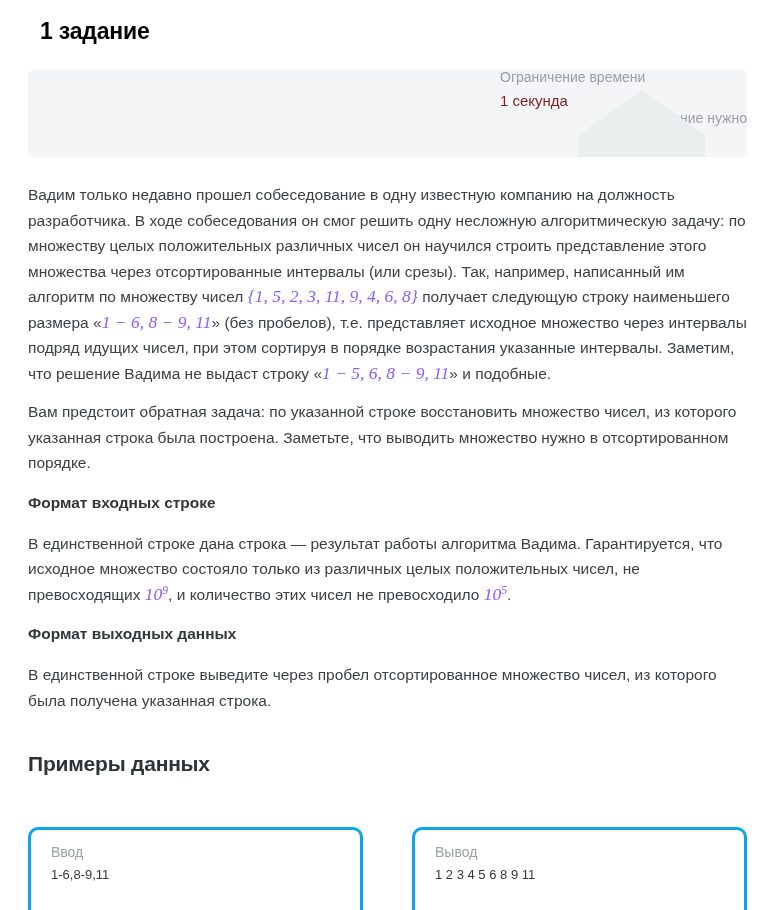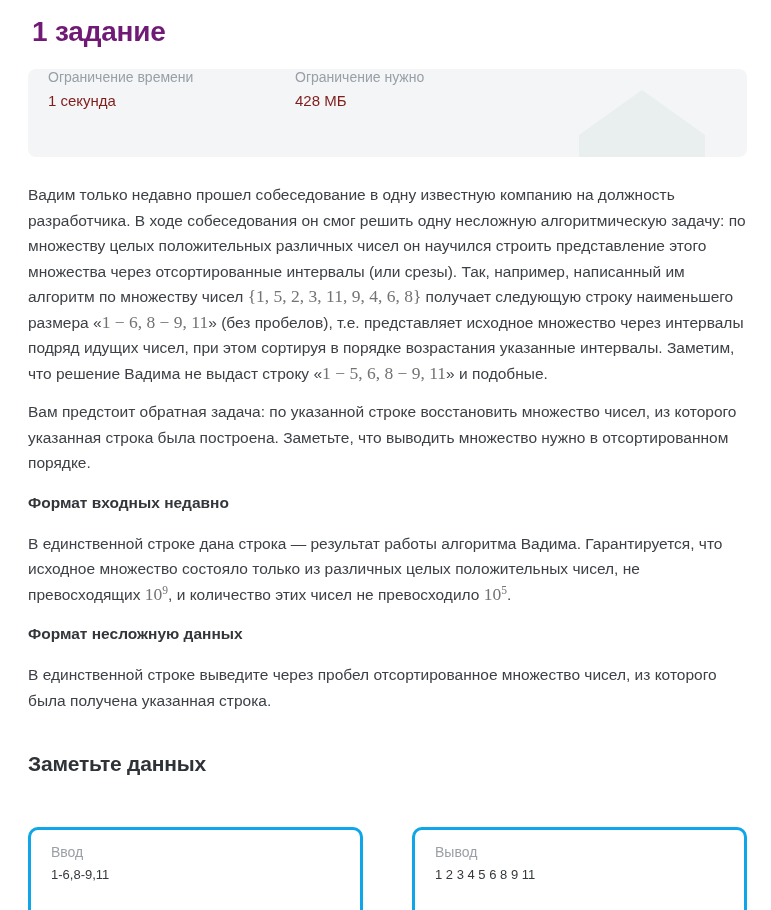--- a/index.html
+++ b/index.html
@@ -7,39 +7,40 @@
   body {
     width: 771px;
     min-height: 910px;
     background: #ffffff;
     font-family: "Liberation Sans", sans-serif;
     color: #3d4146;
   }
   .page { padding: 16px 24px 40px 28px; }
 
   h1.page-title {
-    font-size: 28px;
+    font-size: 23px;
     line-height: 27px;
     font-weight: 700;
-    color: #701a75;
-    margin: 2px 0 24px 4px;
+    color: #000000;
+    margin: 2px 0 24px 12px;
     letter-spacing: -0.2px;
   }
 
   
   .limits-panel {
     position: relative;
     overflow: hidden;
     background: #f3f5f6;
     border-radius: 8px;
     height: 88px;
     display: flex;
-    align-items: flex-start;
+    align-items: flex-end;
     padding-left: 20px;
     margin-bottom: 25px;
+    flex-direction: column;
   }
   .limit-col-time { width: 247px; }
   .limit-label {
     font-size: 14px;
     line-height: 17px;
     color: #989fa6;
     margin-bottom: 6px;
   }
   .limit-value {
     font-size: 15px;
@@ -57,22 +58,23 @@
   
   p.body-text {
     font-size: 15.5px;
     line-height: 25.5px;
     margin: 0 0 13px 0;
     color: #3d4146;
   }
   .math {
     font-family: "Liberation Serif", serif;
     font-size: 17.5px;
-    color: #737373;
+    color: #8b5cf6;
     white-space: nowrap;
+    font-style: italic;
   }
   .math sup {
     font-size: 11.5px;
     line-height: 0;
     vertical-align: 6px;
   }
   h4.section-heading {
     font-size: 15.5px;
     line-height: 20px;
     font-weight: 700;
@@ -131,29 +133,29 @@
     </div>
     <svg class="watermark" viewBox="0 0 126 100" xmlns="http://www.w3.org/2000/svg" aria-hidden="true">
       <path fill="#e9eeee" fill-rule="evenodd" d="M63 0 L126 45 L126 100 L0 100 L0 45 Z M40 100 A23 23 0 0 1 86 100 L40 100 Z"></path>
     </svg>
   </div>
 
   <p class="body-text"><span>Вадим только недавно прошел собеседование в одну известную компанию на должность разработчика. В ходе собеседования он смог решить одну несложную алгоритмическую задачу: по множеству целых положительных различных чисел он научился строить представление этого множества через отсортированные интервалы (или срезы). Так, например, написанный им алгоритм по множеству чисел </span><span class="math">{1, 5, 2, 3, 11, 9, 4, 6, 8}</span><span> получает следующую строку наименьшего размера «</span><span class="math">1 − 6, 8 − 9, 11</span><span>» (без пробелов), т.е. представляет исходное множество через интервалы подряд идущих чисел, при этом сортируя в порядке возрастания указанные интервалы. Заметим, что решение Вадима не выдаст строку «</span><span class="math">1 − 5, 6, 8 − 9, 11</span><span>» и подобные.</span></p>
 
   <p class="body-text">Вам предстоит обратная задача: по указанной строке восстановить множество чисел, из которого указанная строка была построена. Заметьте, что выводить множество нужно в отсортированном порядке.</p>
 
-  <h4 class="section-heading">Формат входных недавно</h4>
+  <h4 class="section-heading">Формат входных строке</h4>
 
   <p class="body-text"><span>В единственной строке дана строка — результат работы алгоритма Вадима. Гарантируется, что исходное множество состояло только из различных целых положительных чисел, не превосходящих </span><span class="math"><span>10</span><sup>9</sup></span><span>, и количество этих чисел не превосходило </span><span class="math"><span>10</span><sup>5</sup></span><span>.</span></p>
 
-  <h4 class="section-heading">Формат несложную данных</h4>
+  <h4 class="section-heading">Формат выходных данных</h4>
 
   <p class="body-text">В единственной строке выведите через пробел отсортированное множество чисел, из которого была получена указанная строка.</p>
 
-  <h2 class="examples-heading">Заметьте данных</h2>
+  <h2 class="examples-heading">Примеры данных</h2>
 
   <div class="examples-row">
     <div class="example-box">
       <div class="example-label">Ввод</div>
       <div class="example-value">1-6,8-9,11</div>
     </div>
     <div class="example-box">
       <div class="example-label">Вывод</div>
       <div class="example-value">1 2 3 4 5 6 8 9 11</div>
     </div>

